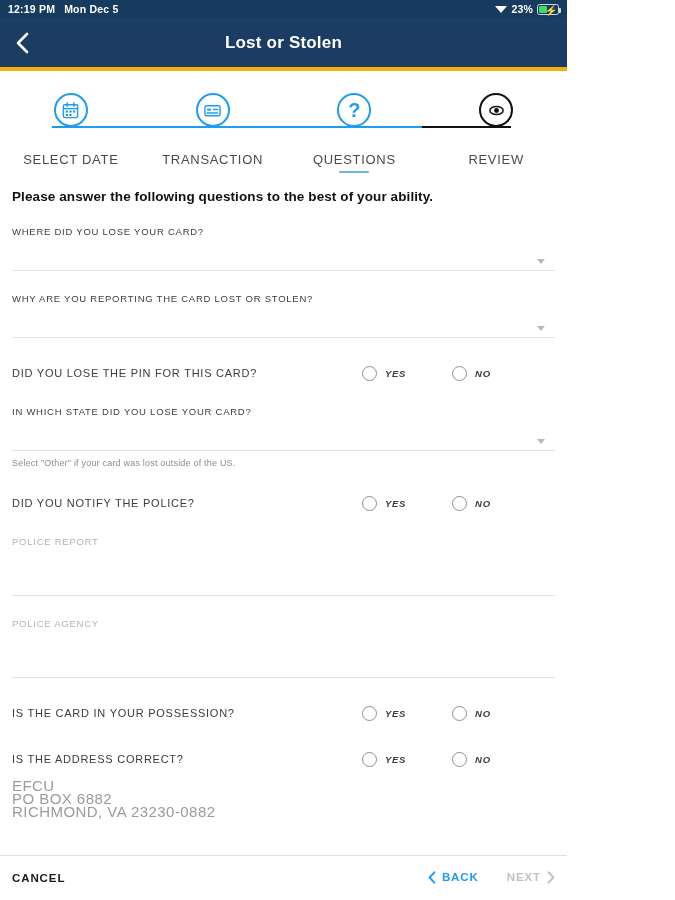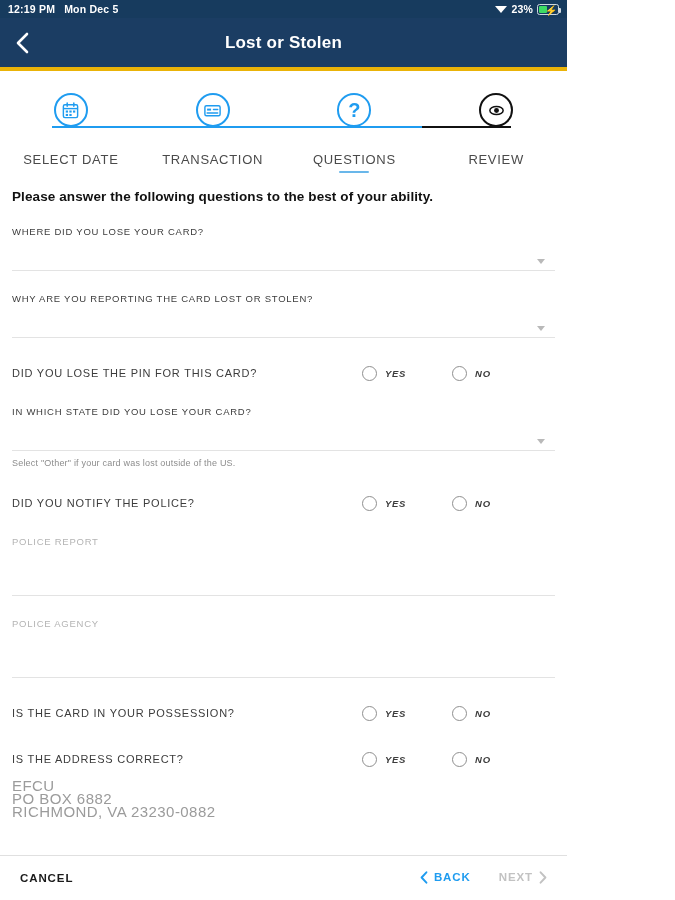--- a/index.html
+++ b/index.html
@@ -104,21 +104,21 @@
     width: 15px; height: 15px; border-radius: 50%; border: 1.3px solid #8f8f8f; background: #fff;
   }
   .radio-lbl { font-size: 9.5px; letter-spacing: .7px; color: #3c3c3c; font-weight: bold; }
 
   .address { margin-top: 9px; line-height: 13px; }
   .address div { font-size: 15px; color: #9b9b9b; letter-spacing: .45px; }
 
   
   .footer {
     position: absolute; left: 0; right: 0; bottom: 0; height: 45px;
-    border-top: 1px solid #e0e0e0; display: flex; align-items: center; padding: 0 20px;
+    border-top: 1px solid #e0e0e0; display: flex; align-items: center; padding: 0 12px;
     background: #fff;
   }
   .cancel-btn { font-size: 11.5px; font-weight: bold; color: #1a1a1a; letter-spacing: .9px; }
   .footer-right { margin-left: auto; display: flex; align-items: center; gap: 28px; }
   .nav-btn { display: flex; gap: 6px; font-size: 11.5px; font-weight: bold; letter-spacing: .9px; }
   .nav-btn.back { color: #1f9cf0; }
   .nav-btn.next { color: #c2c2c2; }
 </style>
 </head>
 <body>

